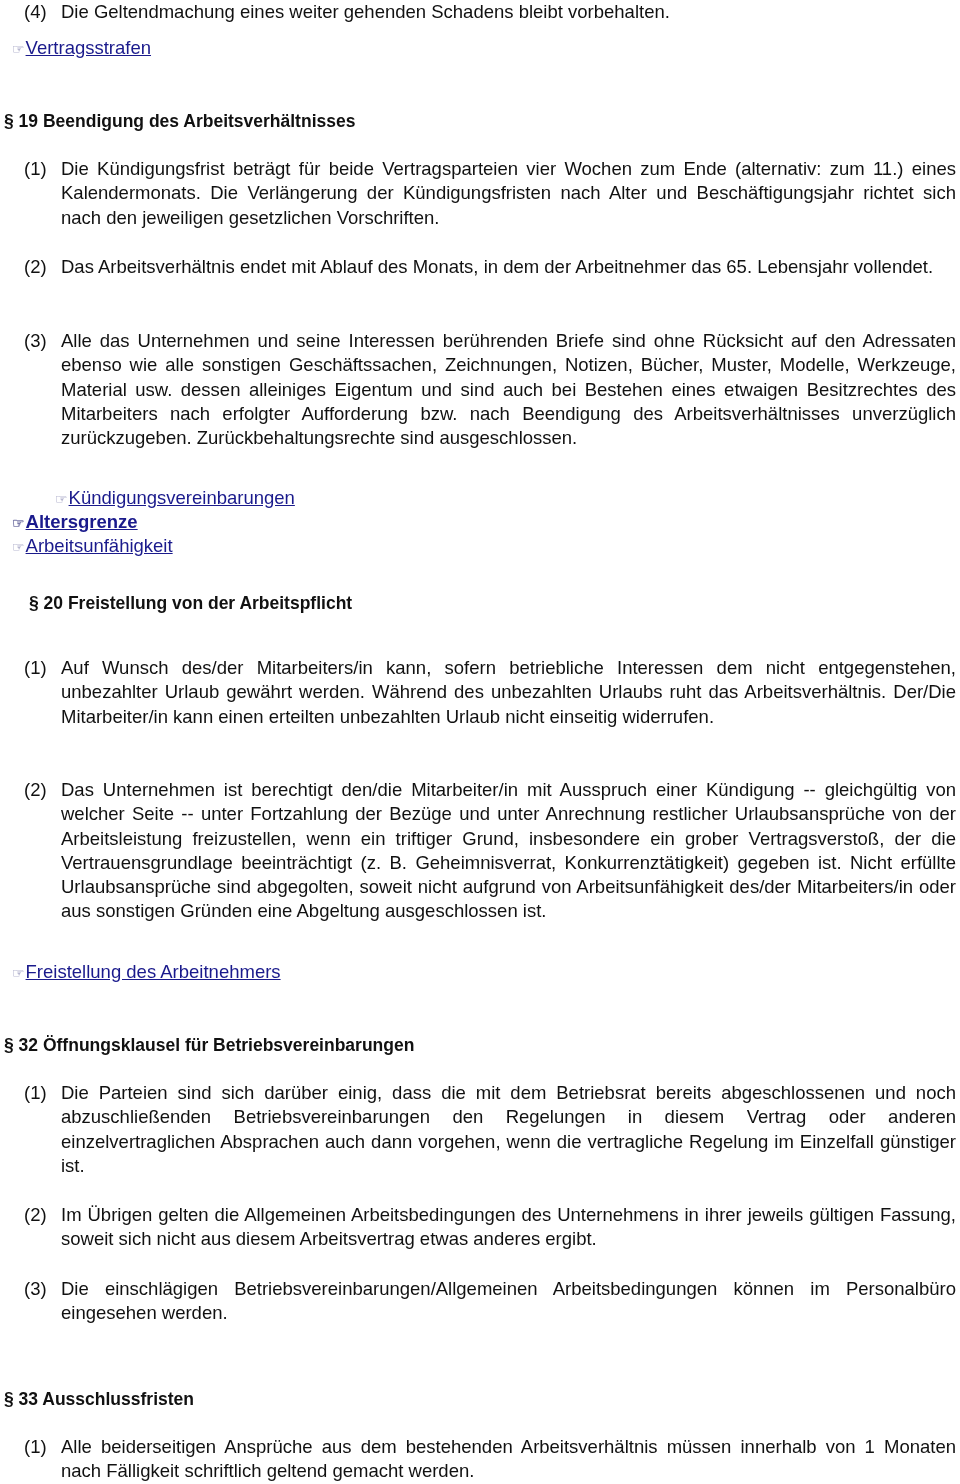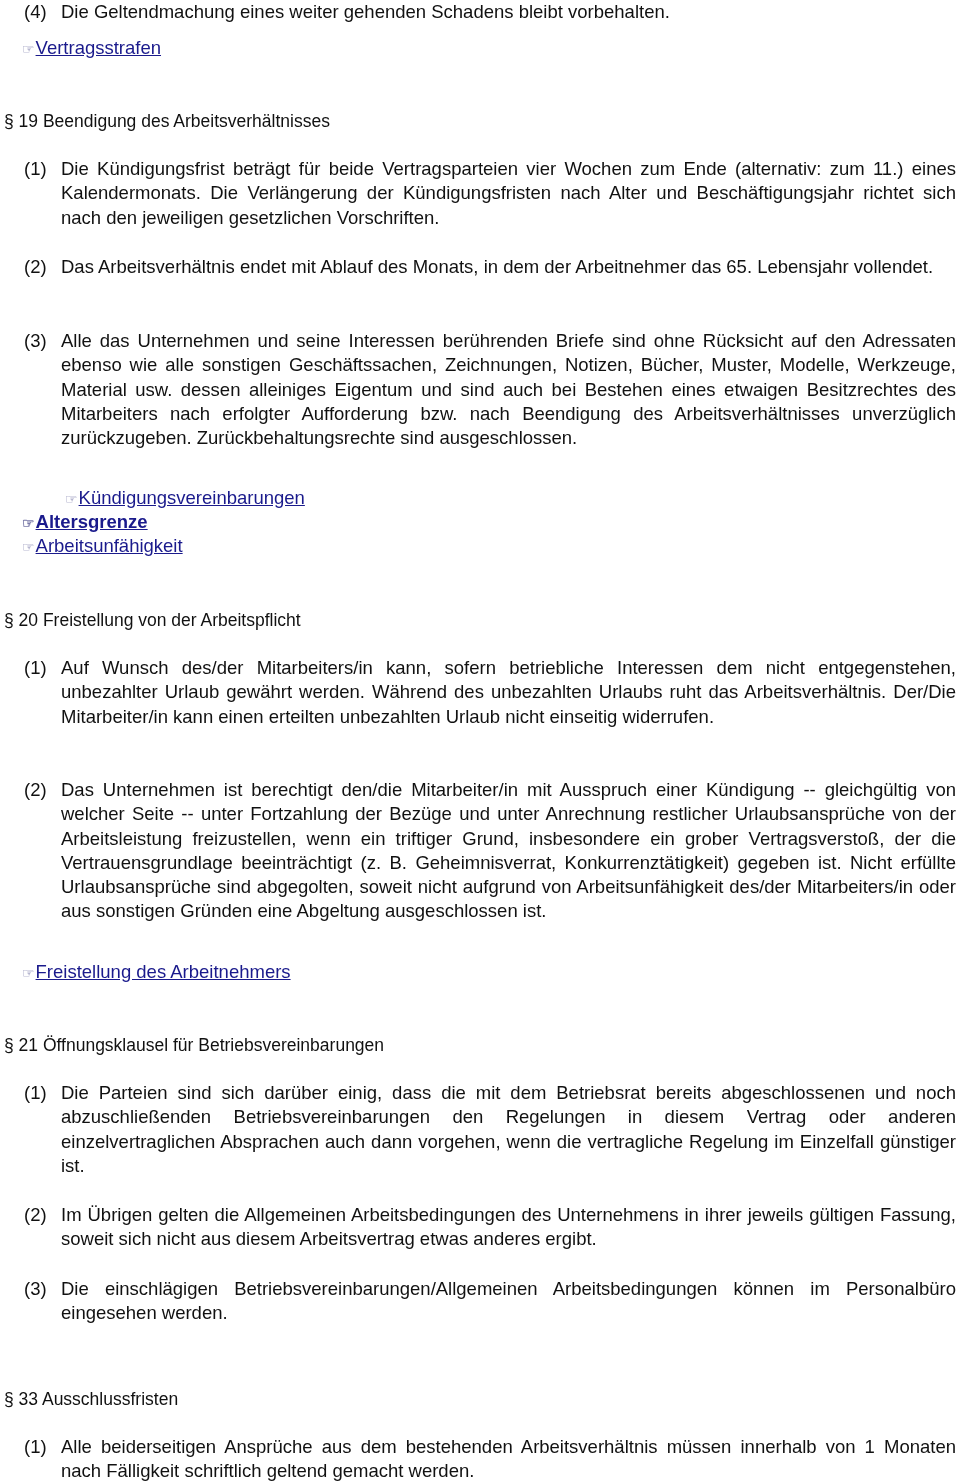--- a/index.html
+++ b/index.html
@@ -8,28 +8,28 @@
     font-family: "Liberation Sans", sans-serif; color: #111111;
     font-size: 18.5px;
   }
   .para {
     position: absolute; left: 24px; width: 932px;
     line-height: 24.3px;
   }
   .para .num { position: absolute; left: 0; top: 0; width: 37px; }
   .para .txt { margin-left: 37px; text-align: justify; text-align-last: left; display: block; }
   .link {
-    position: absolute; left: 22px; color: #1a1a8c; text-decoration: underline;
+    position: absolute; left: 12px; color: #1a1a8c; text-decoration: underline;
     text-decoration-color: #1a1a8c; line-height: 24px; cursor: pointer;
     white-space: nowrap;
     text-align: right;
   }
   .link .hand { font-size: 14px; color: #7a7aa8; text-decoration: none; display: inline-block; margin-right: 1px; }
   .heading {
-    position: absolute; left: 4px; font-weight: normal; font-size: 17.5px; line-height: 22px; white-space: nowrap; text-align: right;
+    position: absolute; left: 4px; font-weight: bold; font-size: 17.5px; line-height: 22px; white-space: nowrap; text-align: right;
   }
 </style>
 </head>
 <body>
 
 <div class="para" style="top:0px;">
   <span class="num">(4)</span>
   <span class="txt">Die Geltendmachung eines weiter gehenden Schadens bleibt vorbehalten.</span>
 </div>
 
@@ -57,37 +57,37 @@
 <a class="link" style="top:486px;margin-left:43px;">
   <span class="hand">☞</span><span>Kündigungsvereinbarungen</span>
 </a>
 <a class="link" style="top:510px;font-weight:bold;">
   <span class="hand">☞</span><span>Altersgrenze</span>
 </a>
 <a class="link" style="top:534px;">
   <span class="hand">☞</span><span>Arbeitsunfähigkeit</span>
 </a>
 
-<div class="heading" style="top:609px;">§ 20 Freistellung von der Arbeitspflicht</div>
+<div class="heading" style="top:592px;margin-left:25px;">§ 20 Freistellung von der Arbeitspflicht</div>
 
 <div class="para" style="top:656px;">
   <span class="num">(1)</span>
   <span class="txt">Auf Wunsch des/der Mitarbeiters/in kann, sofern betriebliche Interessen dem nicht entgegenstehen, unbezahlter Urlaub gewährt werden. Während des unbezahlten Urlaubs ruht das Arbeitsverhältnis. Der/Die Mitarbeiter/in kann einen erteilten unbezahlten Urlaub nicht einseitig widerrufen.</span>
 </div>
 
 <div class="para" style="top:778px;">
   <span class="num">(2)</span>
   <span class="txt">Das Unternehmen ist berechtigt den/die Mitarbeiter/in mit Ausspruch einer Kündigung -- gleichgültig von welcher Seite -- unter Fortzahlung der Bezüge und unter Anrechnung restlicher Urlaubsansprüche von der Arbeitsleistung freizustellen, wenn ein triftiger Grund, insbesondere ein grober Vertragsverstoß, der die Vertrauensgrundlage beeinträchtigt (z. B. Geheimnisverrat, Konkurrenztätigkeit) gegeben ist. Nicht erfüllte Urlaubsansprüche sind abgegolten, soweit nicht aufgrund von Arbeitsunfähigkeit des/der Mitarbeiters/in oder aus sonstigen Gründen eine Abgeltung ausgeschlossen ist.</span>
 </div>
 
 <a class="link" style="top:960px;">
   <span class="hand">☞</span><span>Freistellung des Arbeitnehmers</span>
 </a>
 
-<div class="heading" style="top:1034px;">§ 21 Öffnungsklausel für Betriebsvereinbarungen</div>
+<div class="heading" style="top:1034px;">§ 32 Öffnungsklausel für Betriebsvereinbarungen</div>
 
 <div class="para" style="top:1081px;">
   <span class="num">(1)</span>
   <span class="txt">Die Parteien sind sich darüber einig, dass die mit dem Betriebsrat bereits abgeschlossenen und noch abzuschließenden Betriebsvereinbarungen den Regelungen in diesem Vertrag oder anderen einzelvertraglichen Absprachen auch dann vorgehen, wenn die vertragliche Regelung im Einzelfall günstiger ist.</span>
 </div>
 
 <div class="para" style="top:1203px;">
   <span class="num">(2)</span>
   <span class="txt">Im Übrigen gelten die Allgemeinen Arbeitsbedingungen des Unternehmens in ihrer jeweils gültigen Fassung, soweit sich nicht aus diesem Arbeitsvertrag etwas anderes ergibt.</span>
 </div>

